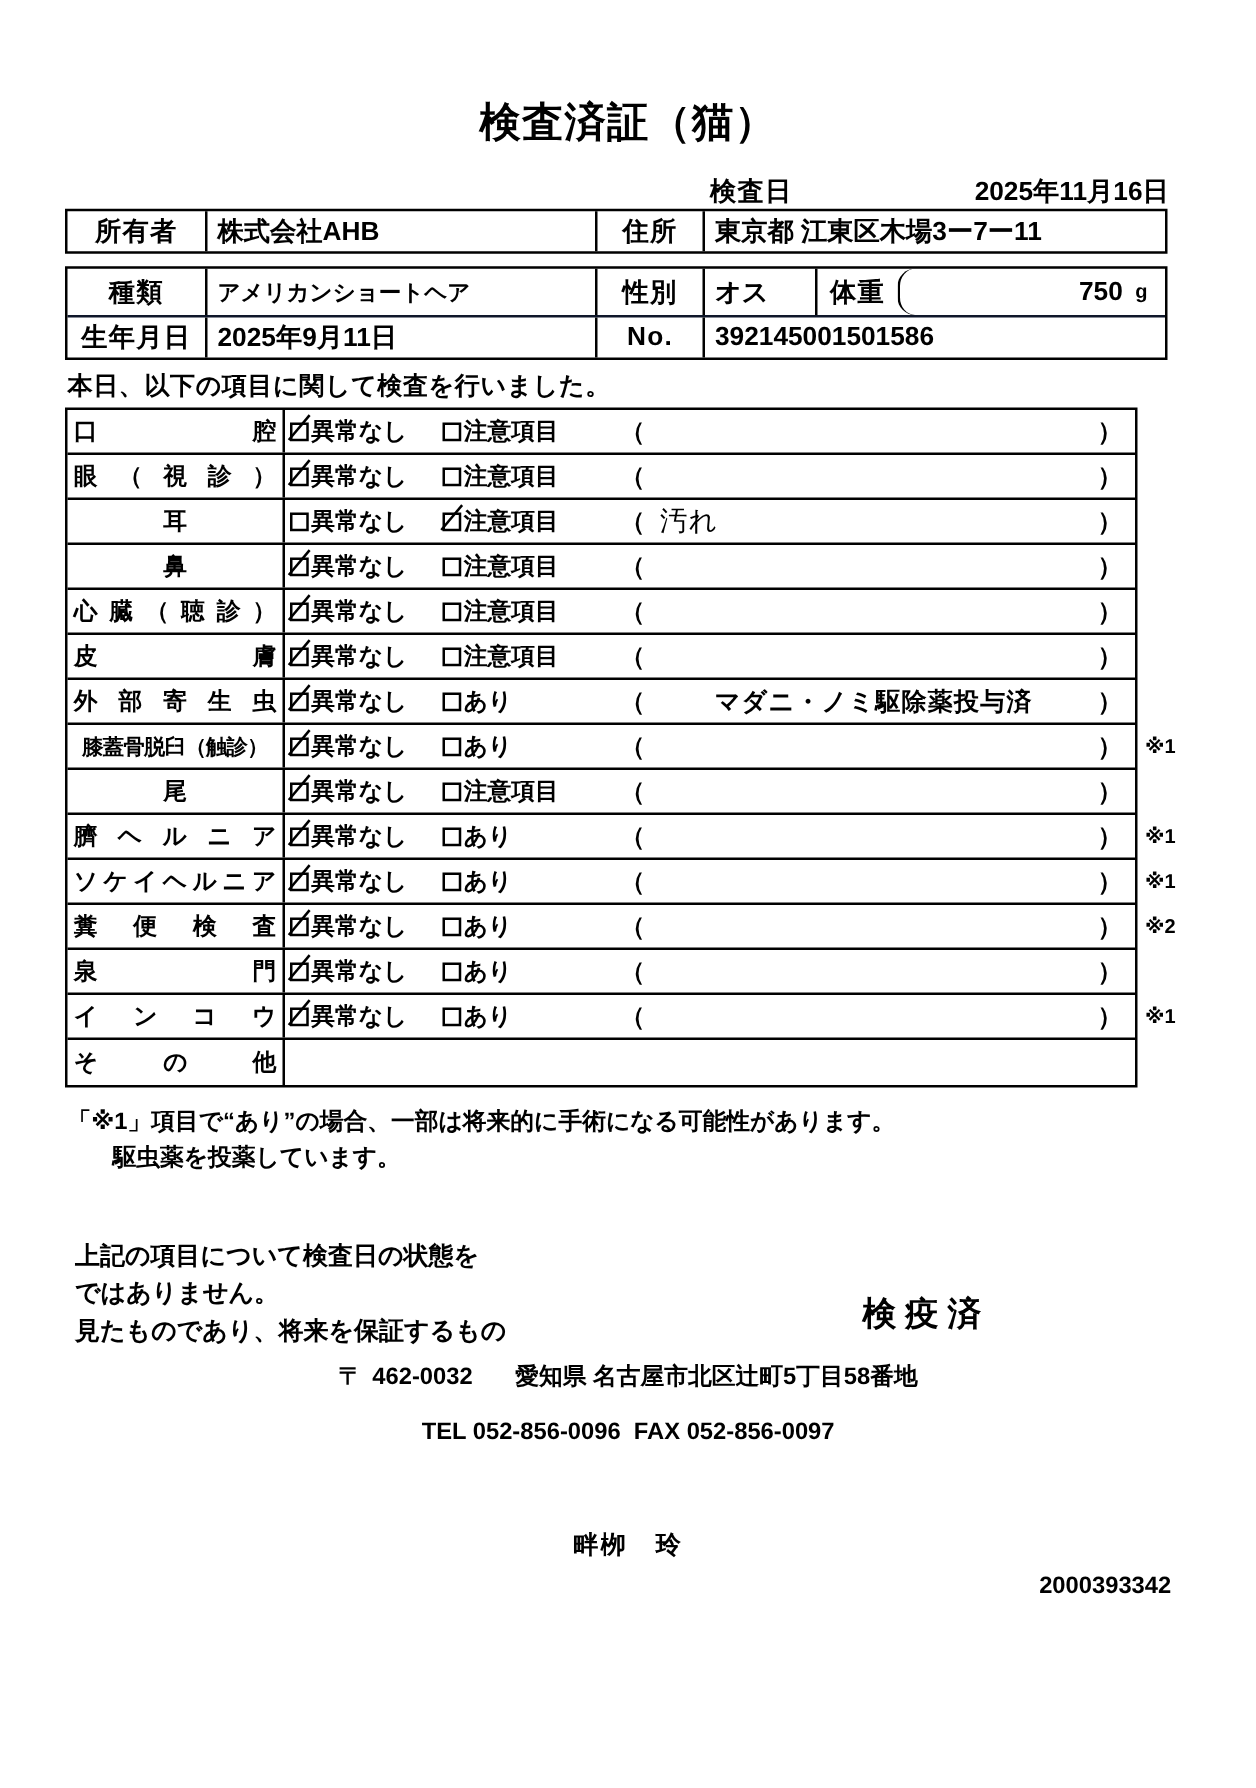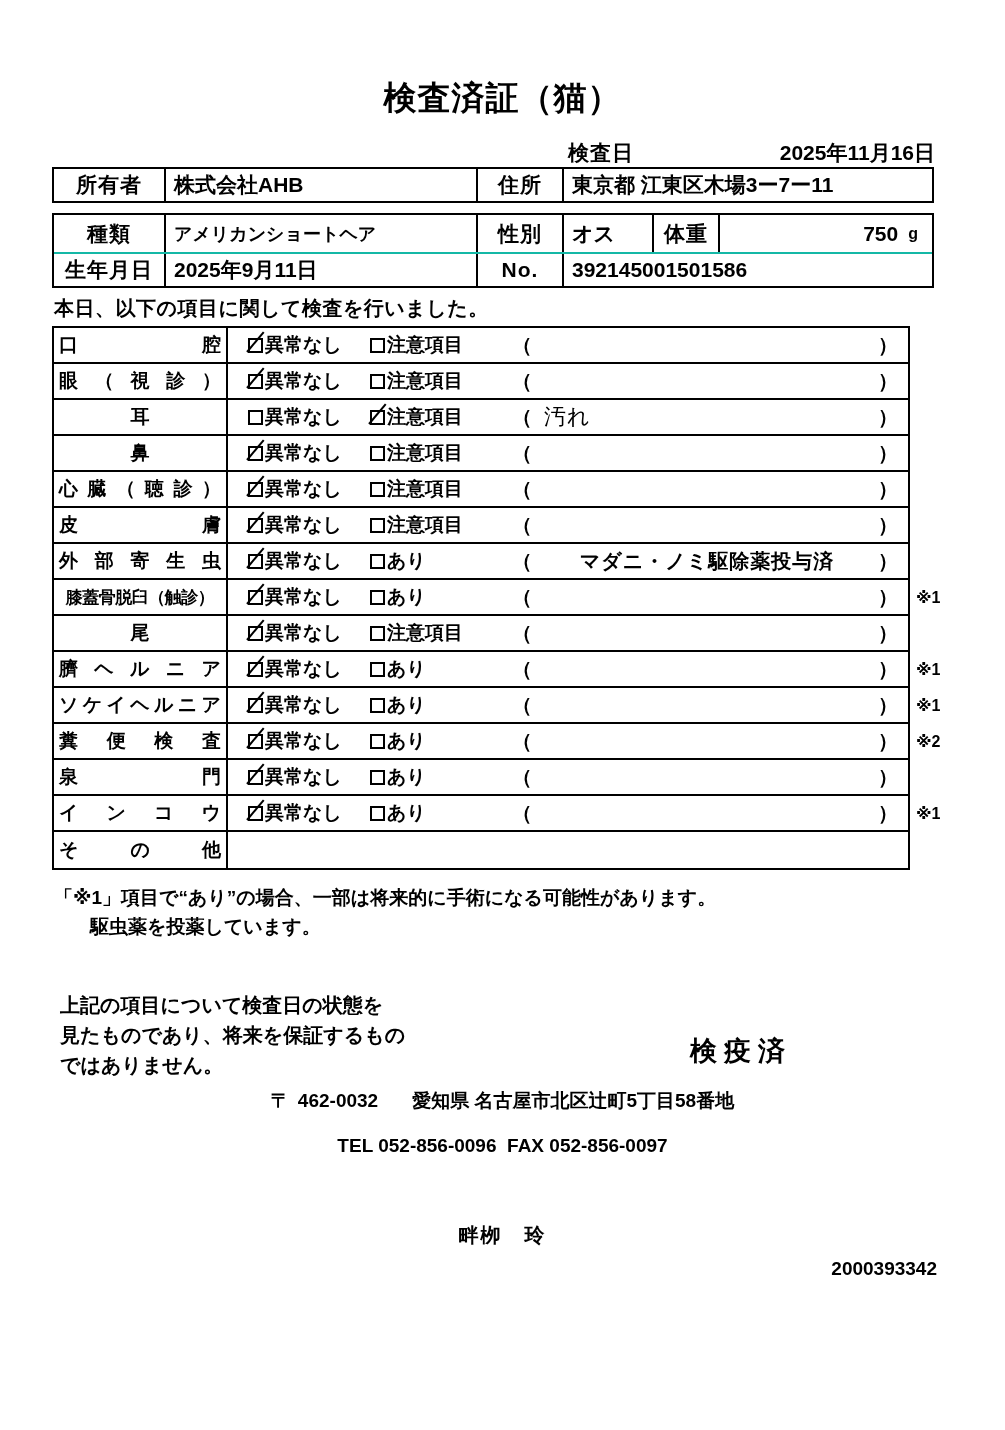--- a/index.html
+++ b/index.html
@@ -93,28 +93,28 @@
     box-sizing: border-box;
   }
   .info-row {
     display: flex;
     align-items: stretch;
     height: 37px;
     box-sizing: border-box;
   }
   .info-row.second {
     height: 34px;
-    border-top: 2px solid #14b8a6;
+    border-top: 2px solid #0f172a;
   }
   .kind-label   { width: 110px; }
   .kind-value   { width: 312px; font-size: 18px; }
   .sex-label    { width: 86px; }
   .sex-value    { width: 90px; }
   .wt-label     { width: 66px; }
-  .wt-value     { flex: 1; justify-content: flex-end; padding-right: 14px; }
+  .wt-value     { flex: 1; justify-content: flex-end; padding-right: 14px; border-radius: 14px; }
   .wt-unit      { font-size: 16px; margin-left: 10px; font-weight: bold;}
   .birth-label  { width: 110px; }
   .birth-value  { width: 312px; }
   .no-label     { width: 86px; justify-content: center; }
   .no-value     { flex: 1; }
 
   
   .intro {
     position: absolute;
     left: 54px; top: 295px;
@@ -178,21 +178,21 @@
     position: relative;
   }
   .opt {
     display: flex;
     align-items: center;
     font-size: 19px;
     font-weight: bold;
     white-space: nowrap;
     position: relative;
   }
-  .opt1 { margin-left: 20px; width: 122px; }
+  .opt1 { margin-left: 4px; width: 122px; }
   .opt2 { margin-left: 0px; width: 136px; }
 
   .chk {
     width: 15px; height: 15px;
     border: 2px solid #000;
     box-sizing: border-box;
     display: inline-block;
     margin-right: 2px;
     position: relative;
     flex: none;
@@ -700,22 +700,22 @@
       </div>
     </div>
 
   <div class="footnotes">
     <div>「※1」項目で“あり”の場合、一部は将来的に手術になる可能性があります。</div>
     <div class="fn-indent">駆虫薬を投薬しています。</div>
   </div>
 
   <div class="disclaimer">
     <div>上記の項目について検査日の状態を</div>
+    <div>ではありません。</div>
     <div>見たものであり、将来を保証するもの</div>
-    <div>ではありません。</div>
   </div>
 
   <div class="stamp">検疫済</div>
 
   <div class="clinic-addr">
     <span class="zip-mark">〒</span><span class="zip">462-0032</span><span>愛知県 名古屋市北区辻町5丁目58番地</span>
   </div>
   <div class="clinic-tel">
     <span>TEL 052-856-0096</span>&nbsp;&nbsp;<span>FAX 052-856-0097</span>
   </div>

